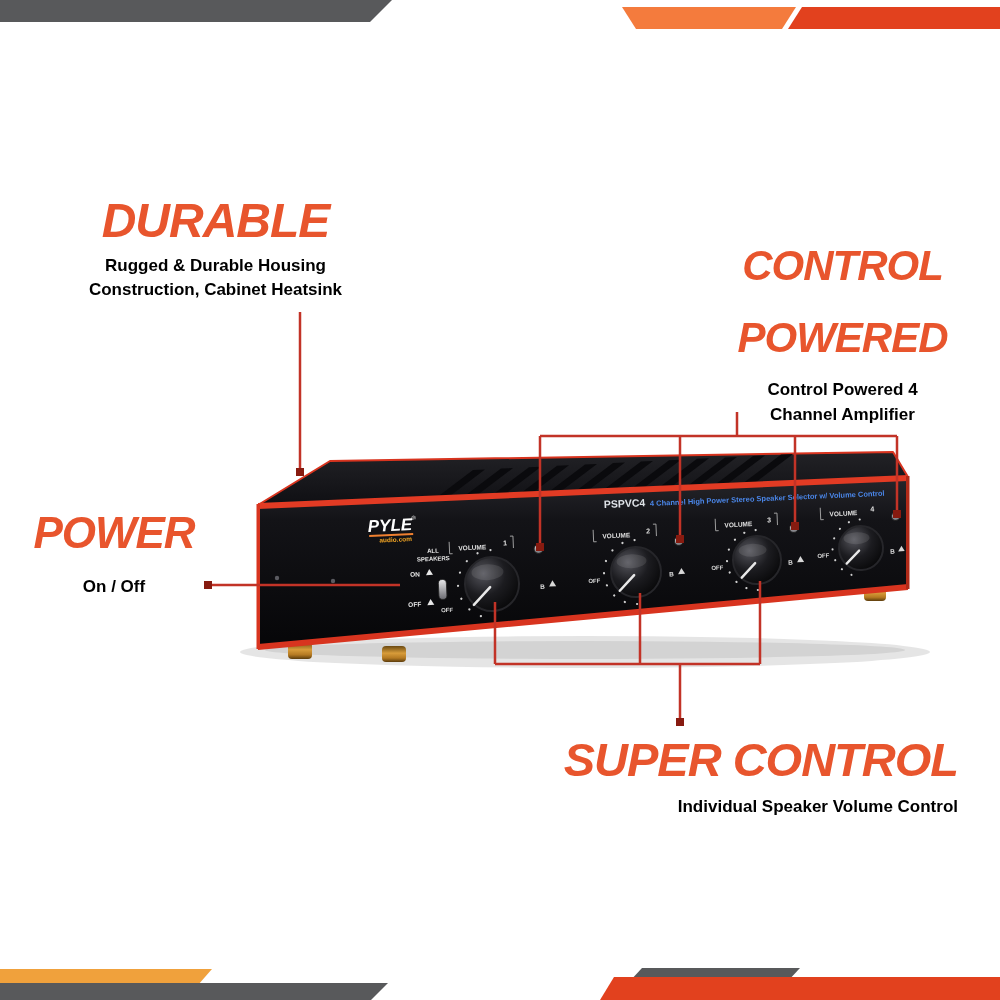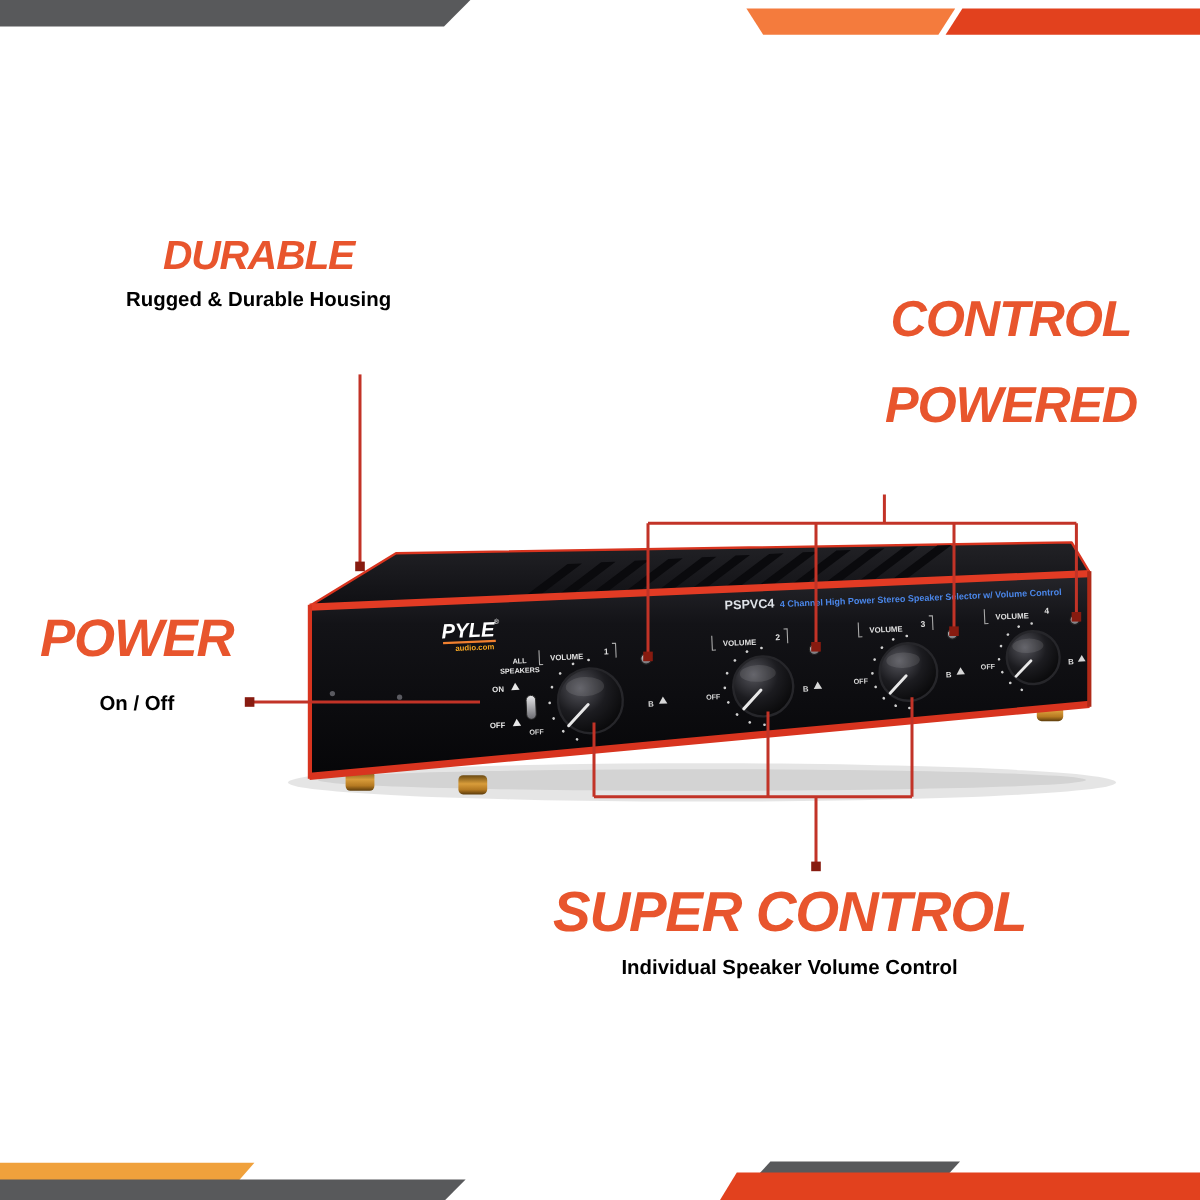--- a/index.html
+++ b/index.html
@@ -12,27 +12,27 @@
   .callout{position:absolute;text-align:center;z-index:5;}
   .c-title{
     font-family:"Liberation Sans",sans-serif;font-style:italic;font-weight:bold;
     color:#E8552D;letter-spacing:-1px;line-height:1.12;
   }
   .c-body{
     font-family:"Liberation Sans",sans-serif;font-weight:bold;color:#000000;
     font-size:17px;line-height:1.45;
   }
   .durable{left:28px;top:194px;width:375px;}
-  .durable .c-title{font-size:34px;margin-bottom:6px;}
+  .durable .c-title{font-size:48px;margin-bottom:6px;}
   .cp{left:690px;top:230px;width:305px;}
   .cp .c-title{font-size:42px;line-height:1.72;}
   .cp .c-body-group{margin-top:4px;}
   .power{left:14px;top:508px;width:200px;}
   .power .c-title{font-size:44px;margin-bottom:18px;}
-  .super{left:358px;top:734px;width:600px;}
+  .super{left:358px;top:734px;width:600px;text-align:right;}
   .super .c-title{font-size:47px;margin-bottom:8px;}
 </style>
 </head>
 <body>
 
 <svg id="scene" viewBox="0 0 1000 1000">
   <defs>
     <linearGradient id="frontG" x1="0" y1="0" x2="0" y2="1">
       <stop offset="0" stop-color="#26262b"></stop>
       <stop offset="0.25" stop-color="#131317"></stop>
@@ -199,25 +199,30 @@
     <rect x="676" y="535" width="8" height="8"></rect>
     <rect x="791" y="522" width="8" height="8"></rect>
     <rect x="893" y="510" width="8" height="8"></rect>
     <rect x="676" y="718" width="8" height="8"></rect>
   </g>
 </svg>
 
 <div class="callout durable">
   <div class="c-title">DURABLE</div>
   <div class="c-body">Rugged &amp; Durable Housing</div>
+  <div class="c-body">Construction, Cabinet Heatsink</div>
 </div>
 
 <div class="callout cp">
   <div class="c-title">CONTROL</div>
   <div class="c-title">POWERED</div>
+  <div class="c-body-group">
+    <div class="c-body">Control Powered 4</div>
+    <div class="c-body">Channel Amplifier</div>
+  </div>
 </div>
 
 <div class="callout power">
   <div class="c-title">POWER</div>
   <div class="c-body">On / Off</div>
 </div>
 
 <div class="callout super">
   <div class="c-title">SUPER CONTROL</div>
   <div class="c-body">Individual Speaker Volume Control</div>

